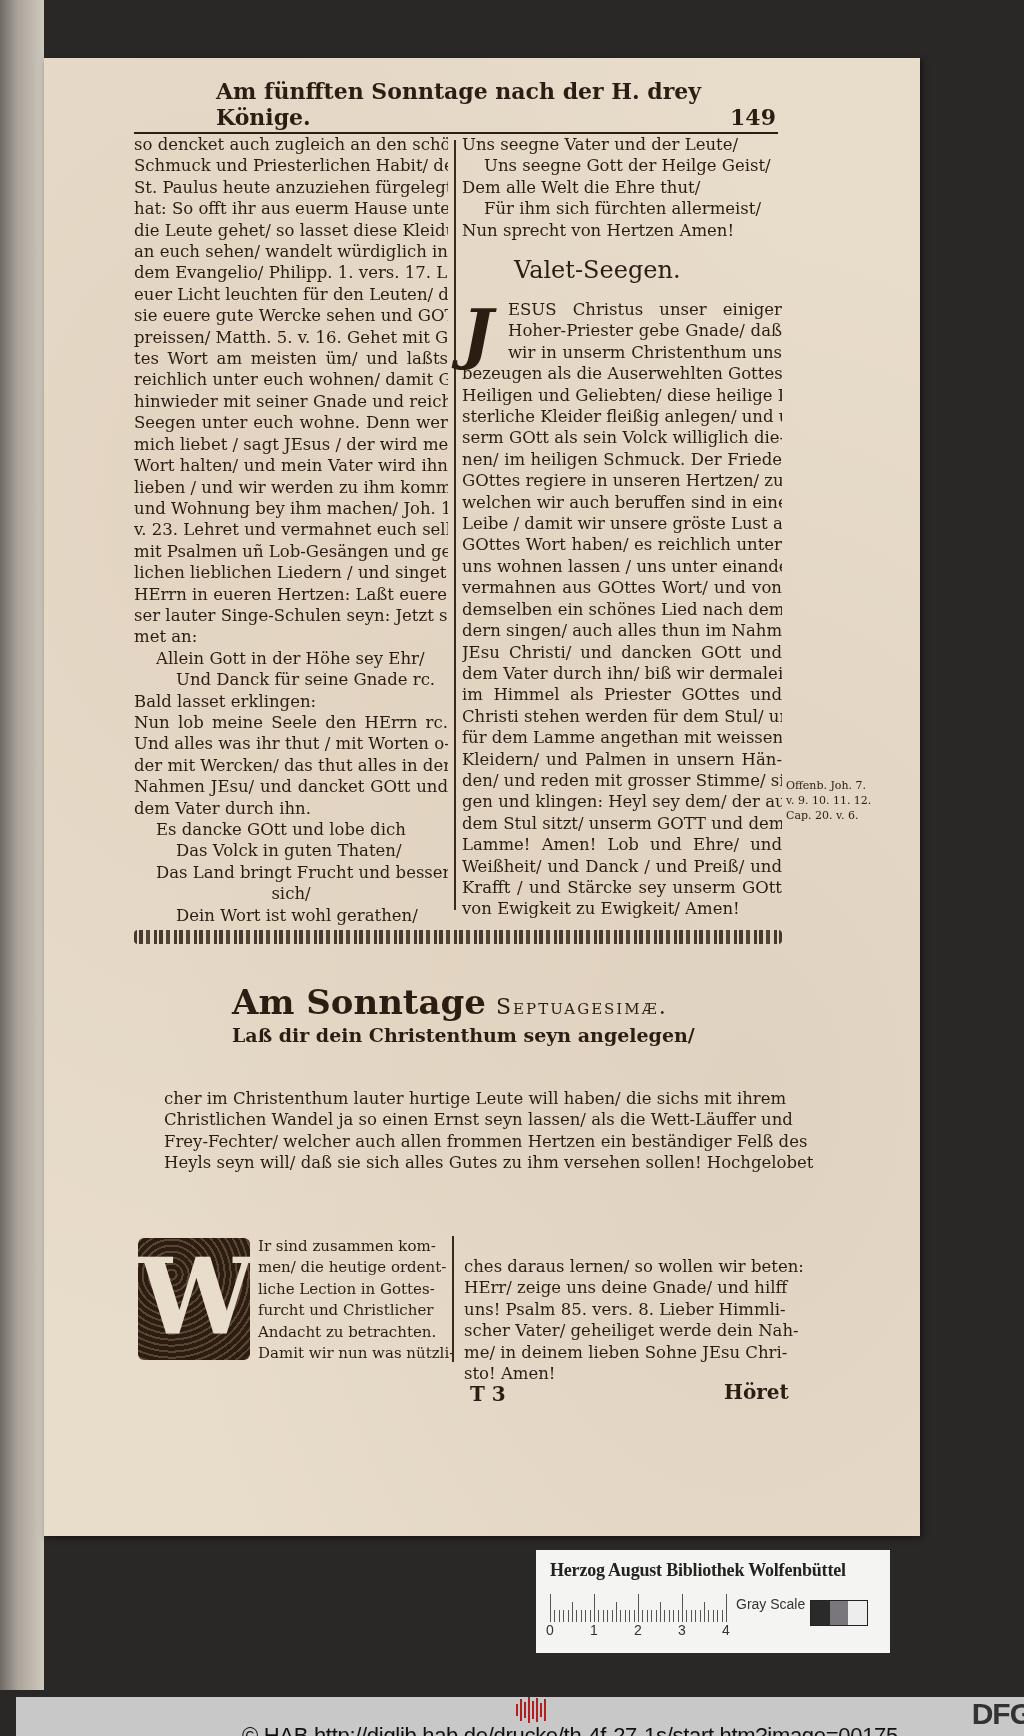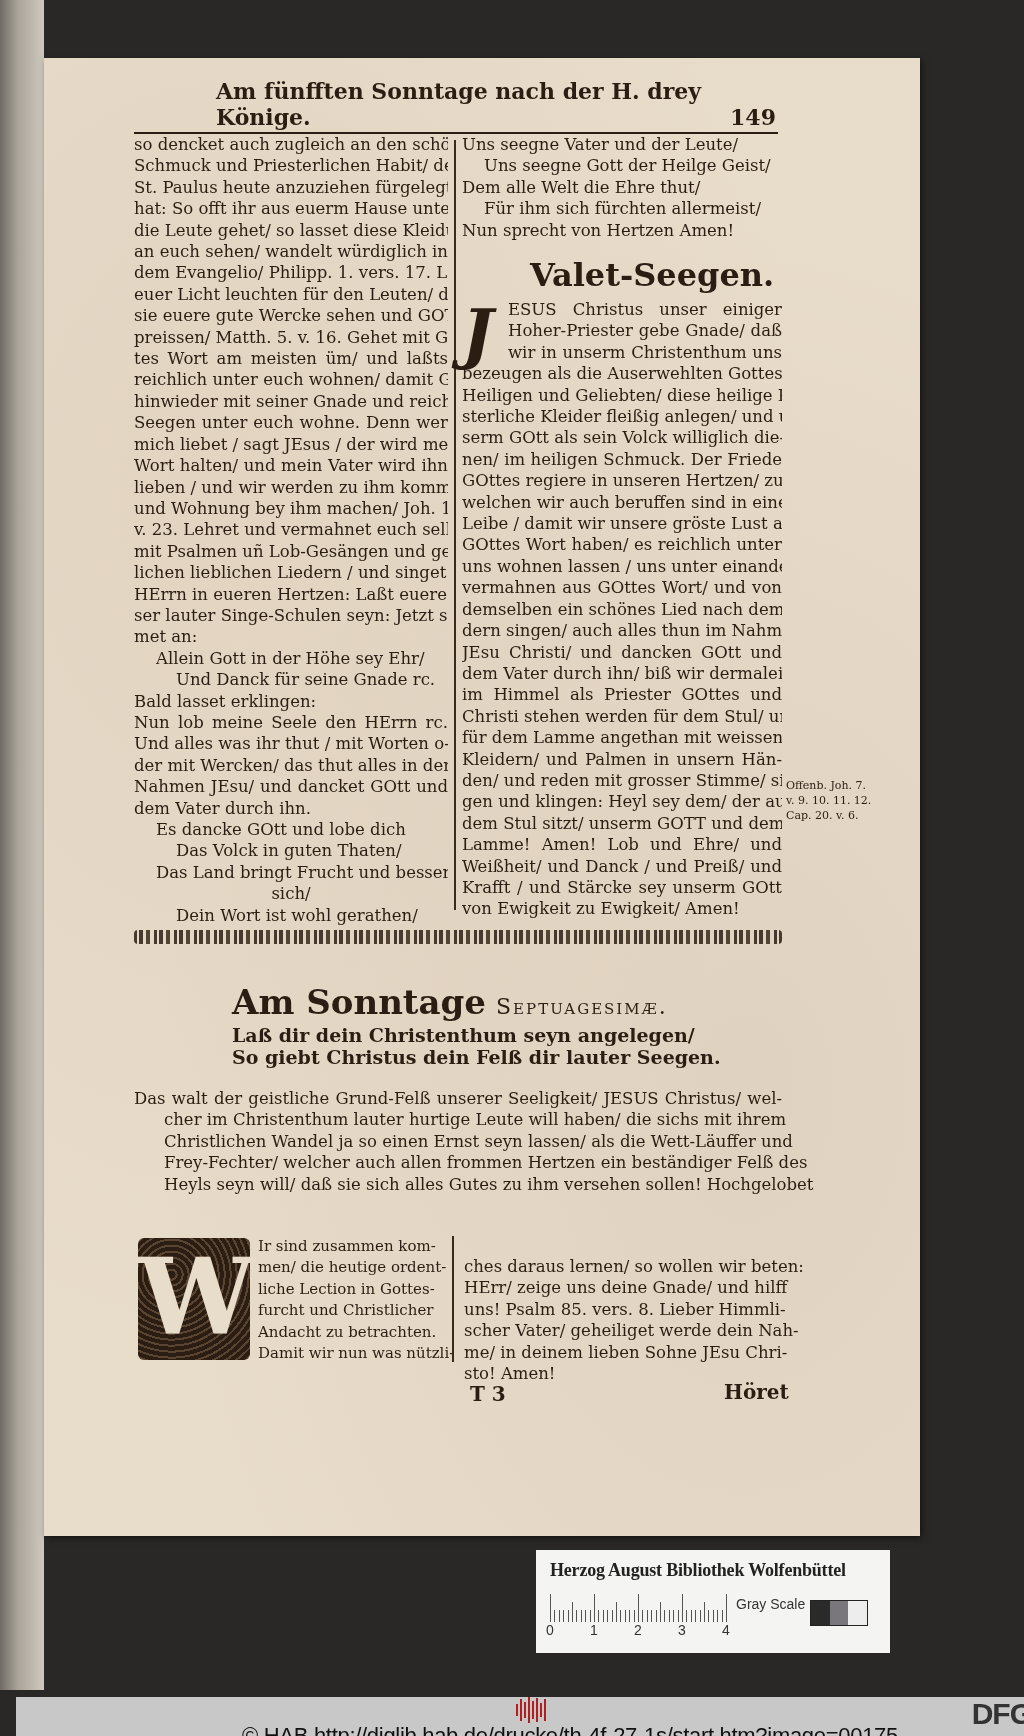--- a/index.html
+++ b/index.html
@@ -30,21 +30,21 @@
   .col { position:absolute; font-size:16.5px; line-height:21.4px; }
   .col .line { white-space:nowrap; overflow:hidden; }
   .col .line.just { text-align:justify; text-align-last:justify; }
   .col .line.indent1 { padding-left:22px; }
   .col .line.indent2 { padding-left:42px; }
   .col .line.center { text-align:center; }
   .col-left { left:134px; top:134px; width:314px; }
   .col-right { left:462px; top:134px; width:320px; }
   .col-divider { position:absolute; left:454px; top:140px; width:1.5px; height:770px; background:#3a2a1c; }
   .section-title {
-    position:absolute; left:530px; top:256px; font-size:32px; font-weight:bold;
+    position:absolute; left:514px; top:256px; font-size:24px; font-weight:normal;
   }
   .dropcap-j {
     position:absolute; left:462px; top:300px; width:44px; height:68px;
     font-size:66px; line-height:66px; font-weight:bold; font-style:italic;
   }
   .marginal {
     position:absolute; left:786px; top:778px; width:90px;
     font-size:11px; line-height:15px;
   }
   .ornament {
@@ -202,25 +202,23 @@
 
 <div class="ornament"></div>
 
 <div class="sunday-title ink">
   <span>Am Sonntage</span>
   <span class="smallcaps">Septuagesimæ.</span>
 </div>
 
 <div class="motto ink">
   <div>Laß dir dein Christenthum seyn angelegen/</div>
-  <div style="padding-left:0">So giebt Christus dein Felß dir lauter Seegen.</div>
 </div>
 
 <div class="intro ink" id="intro">
-    <div class="line first">Das walt der geistliche Grund-Felß unserer Seeligkeit/ JESUS Christus/ wel-</div>
     <div class="line hang">cher im Christenthum lauter hurtige Leute will haben/ die sichs mit ihrem</div>
     <div class="line hang">Christlichen Wandel ja so einen Ernst seyn lassen/ als die Wett-Läuffer und</div>
     <div class="line hang">Frey-Fechter/ welcher auch allen frommen Hertzen ein beständiger Felß des</div>
     <div class="line hang">Heyls seyn will/ daß sie sich alles Gutes zu ihm versehen sollen! Hochgelobet</div>
   </div>
 
 <div class="dropcap-w">W</div>
 <div class="body-left ink" id="body-left">
     <div class="line " style="text-align: justify;">Ir sind zusammen kom-</div>
     <div class="line " style="text-align: justify;">men/ die heutige ordent-</div>

